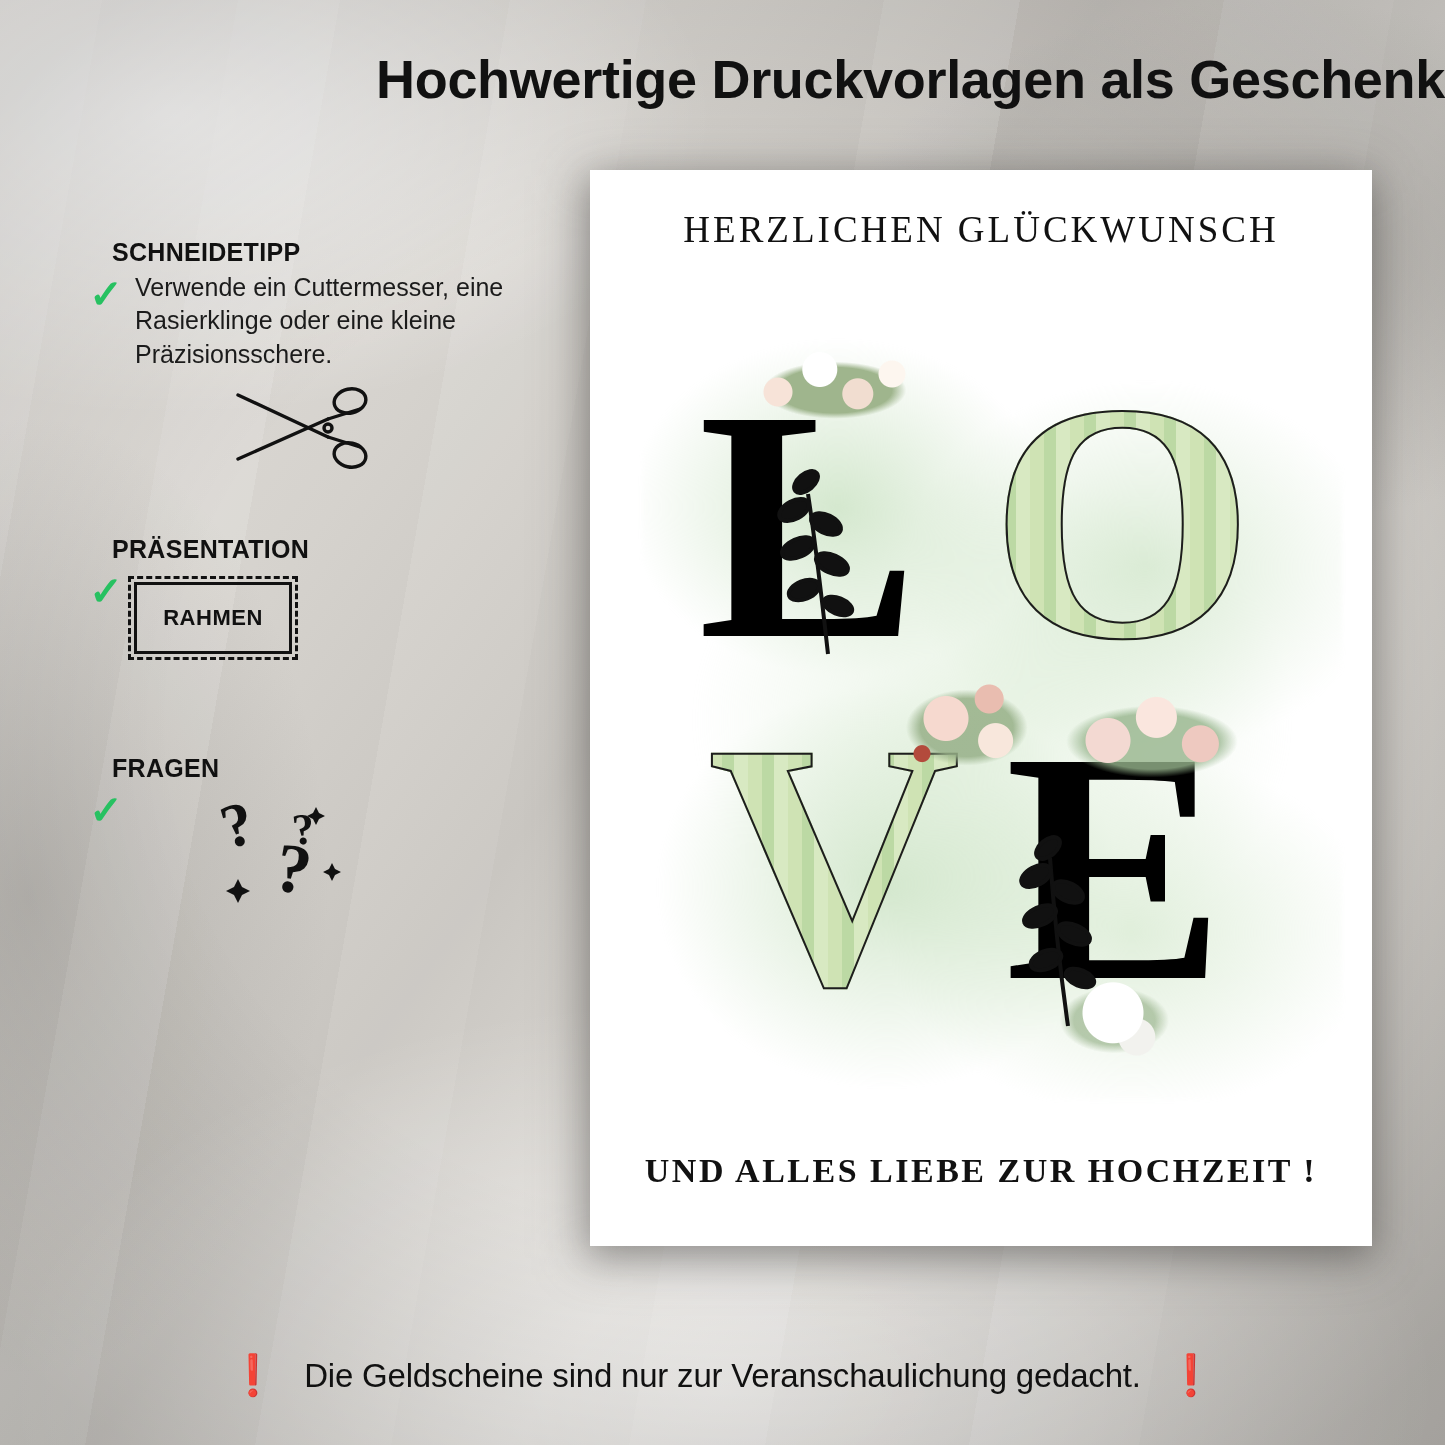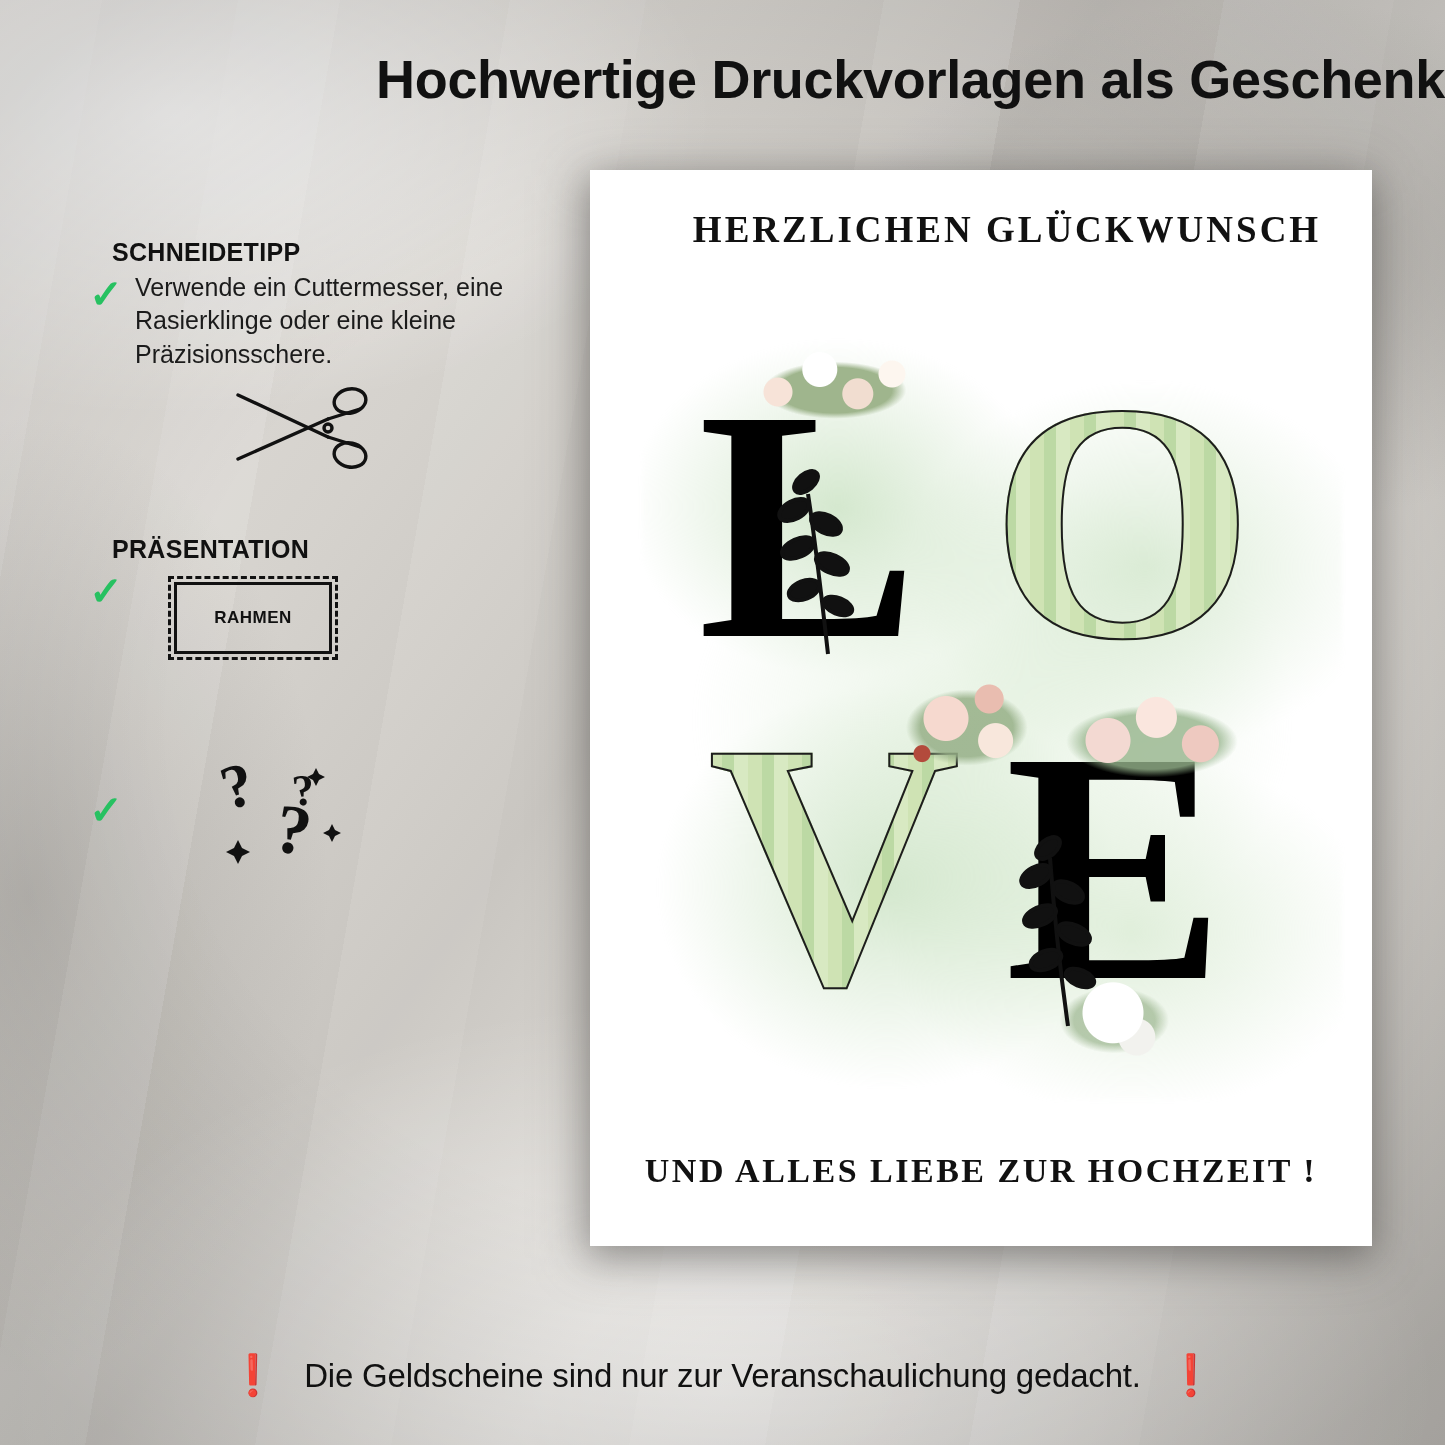--- a/index.html
+++ b/index.html
@@ -51,24 +51,24 @@
   }
   .check{
     position:absolute;left:6px;top:34px;
     width:44px;height:44px;color:#27c161;
     font-size:40px;line-height:44px;font-weight:bold;
     text-align:center;
   }
   .tip-icon{margin-left:150px;margin-top:10px;}
 
   .frame-stamp{
-    width:152px;height:66px;margin-left:96px;margin-top:18px;
+    width:152px;height:66px;margin-left:56px;margin-top:18px;
     border:3px solid #111;
     display:flex;align-items:center;justify-content:center;
-    font-size:17px;font-weight:bold;letter-spacing:.5px;color:#111;
+    font-size:22px;font-weight:bold;letter-spacing:.5px;color:#111;
     position:relative;
     background:transparent;
   }
   .frame-stamp::before{
     content:"";position:absolute;inset:-9px;
     border:3px dashed #111;
     
     -webkit-mask:linear-gradient(#000 0 0);
   }
 
@@ -82,21 +82,21 @@
   .poster{
     position:absolute;left:590px;top:170px;width:782px;height:1076px;
     background:#ffffff;
     box-shadow:0 10px 30px rgba(0,0,0,.18);
     overflow:hidden;
   }
   .poster-top{
     position:absolute;top:38px;left:0;width:100%;
     text-align:center;color:#111;
     font-family:"Liberation Serif", serif;
-    font-size:37px;letter-spacing:3px;font-weight:bold;padding-left:26px;
+    font-size:37px;letter-spacing:3px;font-weight:normal;
   }
   .poster-bottom{
     position:absolute;bottom:56px;left:0;width:100%;
     text-align:center;color:#111;
     font-family:"Liberation Serif", serif;
     font-size:34px;letter-spacing:2.5px;font-weight:bold;
   }
   
   .wash{
     position:absolute;left:52px;top:170px;width:700px;height:760px;
@@ -205,20 +205,21 @@
   <div class="tip" style="margin-top:58px;">
     <div class="check">✓</div>
     <div class="tip-head">PRÄSENTATION</div>
     <div class="frame-stamp">
       <span>RAHMEN</span>
     </div>
   </div>
 
   <div class="tip" style="margin-top:100px;">
     <div class="check">✓</div>
+    <div class="tip-head">FRAGEN</div>
     <div class="tip-icon" style="margin-left:142px;">
       <svg width="130" height="110" viewBox="0 0 130 110">
         <g fill="#111" font-family="Liberation Serif, serif" font-weight="bold">
           <text x="8" y="56" font-size="62" transform="rotate(-16 8 56)">?</text>
           <text x="52" y="96" font-size="70" transform="rotate(10 52 96)">?</text>
           <text x="74" y="52" font-size="44" transform="rotate(-6 74 52)">?</text>
         </g>
         <g fill="#111">
           <path d="M18 86 l4 8 8 4 -8 4 -4 8 -4 -8 -8 -4 8 -4z"></path>
           <path d="M112 70 l3 6 6 3 -6 3 -3 6 -3 -6 -6 -3 6 -3z"></path>

